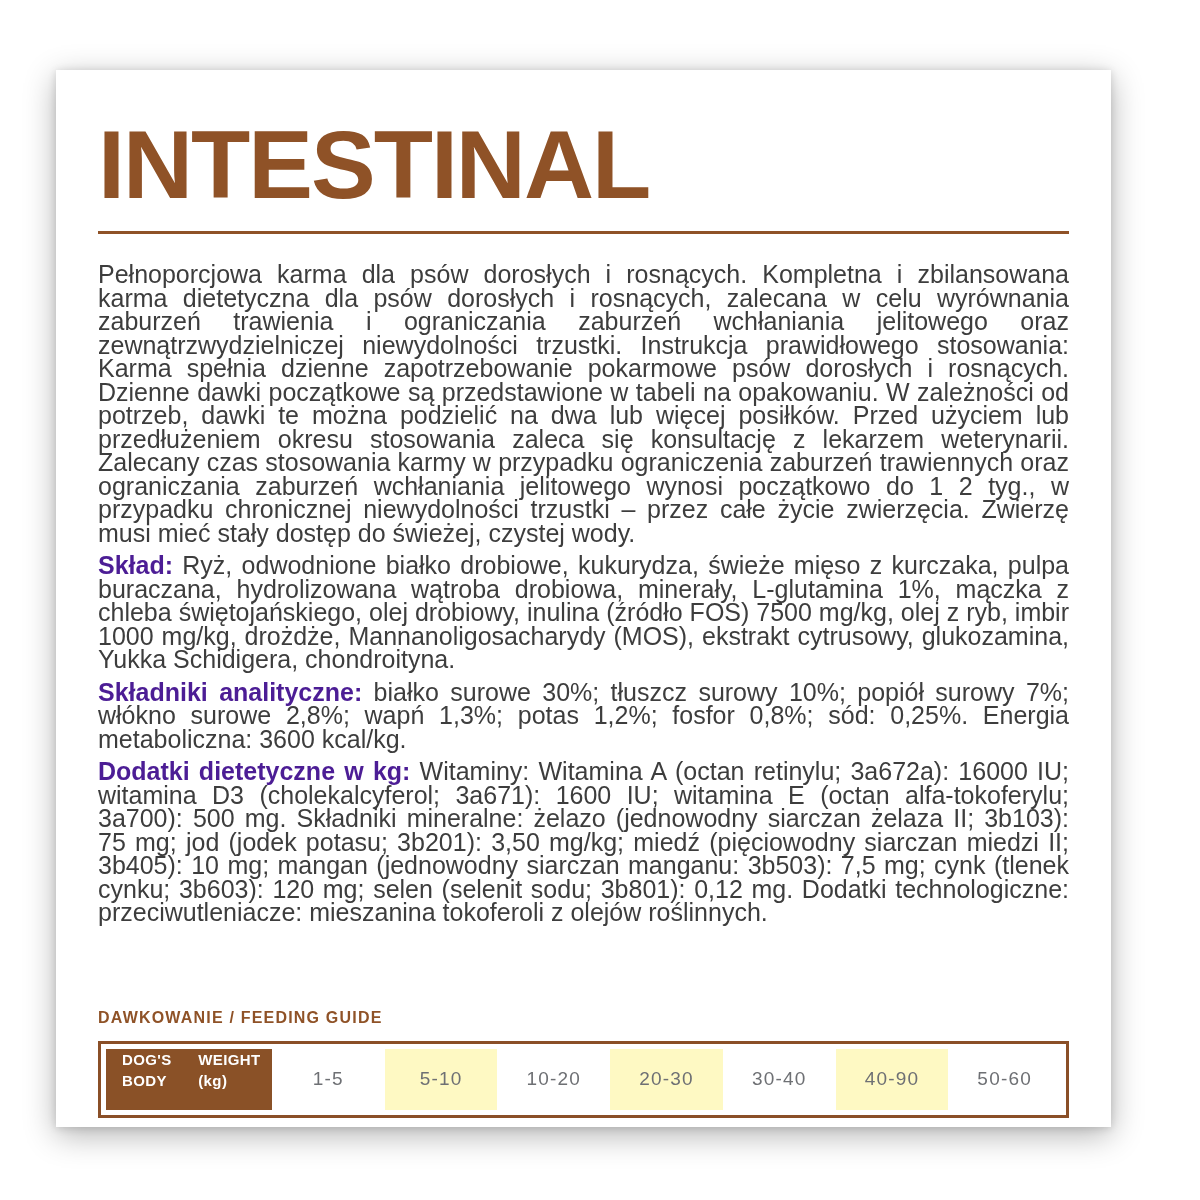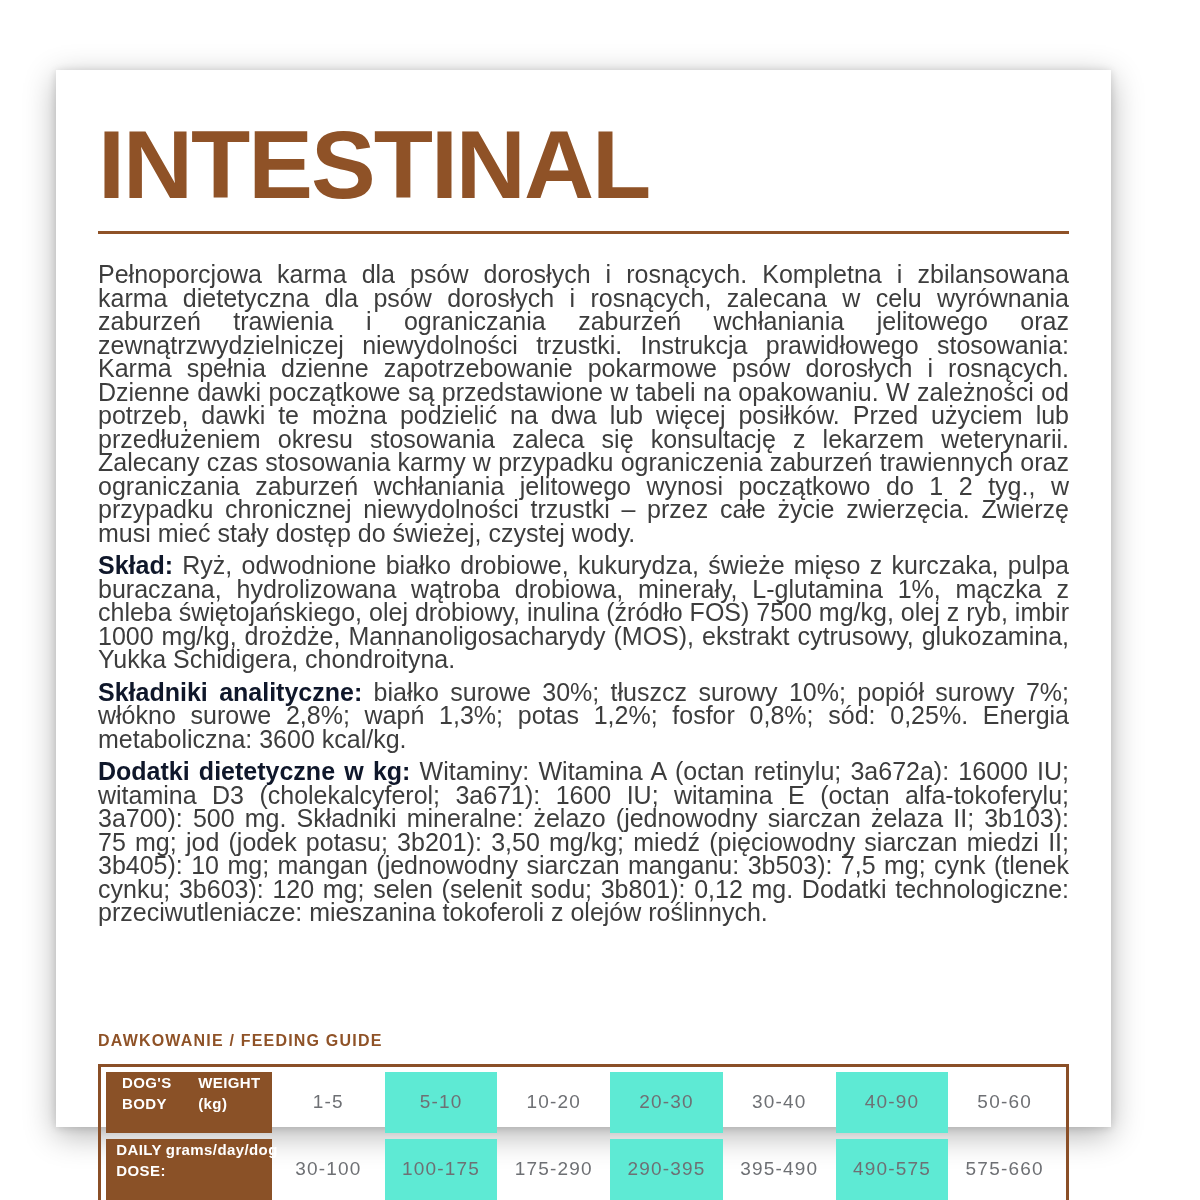--- a/index.html
+++ b/index.html
@@ -39,24 +39,24 @@
     margin-top:29px;
   }
   .body-copy p{
     margin:0 0 9px 0;
     font-size:25px;
     line-height:23.5px;
     text-align:justify;
     color:#3D3D3D;
   }
   .body-copy b{
-    color:#0f172a;
+    color:#4c1d95;
   }
   .fg-heading{
-    margin-top:107px;
+    margin-top:84px;
     font-size:16px;
     font-weight:bold;
     letter-spacing:1.2px;
     color:#8F5227;
   }
   .fg-table{
     margin-top:14px;
     border:3px solid #8A4F27;
     padding:5px;
     box-sizing:border-box;
@@ -83,21 +83,21 @@
   .fg-cell{
     flex:1;
     display:flex;
     align-items:center;
     justify-content:center;
     font-size:19px;
     letter-spacing:1.2px;
     color:#6E7074;
   }
   .fg-cell.alt{
-    background:#5eead4;
+    background:#fef9c3;
   }
 </style>
 </head>
 <body>
 
 <div class="card">
   <div class="content">
 
     <h1 class="product-title">INTESTINAL</h1>
 
@@ -119,29 +119,16 @@
           <div>WEIGHT (kg)</div>
         </div>
         <div class="fg-cell">1-5</div>
         <div class="fg-cell alt">5-10</div>
         <div class="fg-cell">10-20</div>
         <div class="fg-cell alt">20-30</div>
         <div class="fg-cell">30-40</div>
         <div class="fg-cell alt">40-90</div>
         <div class="fg-cell">50-60</div>
       </div>
-      <div class="fg-row">
-        <div class="fg-label">
-          <div>DAILY DOSE:</div>
-          <div>grams/day/dog</div>
-        </div>
-        <div class="fg-cell">30-100</div>
-        <div class="fg-cell alt">100-175</div>
-        <div class="fg-cell">175-290</div>
-        <div class="fg-cell alt">290-395</div>
-        <div class="fg-cell">395-490</div>
-        <div class="fg-cell alt">490-575</div>
-        <div class="fg-cell">575-660</div>
-      </div>
     </div>
 
   </div>
 </div>
 
 </body></html>

